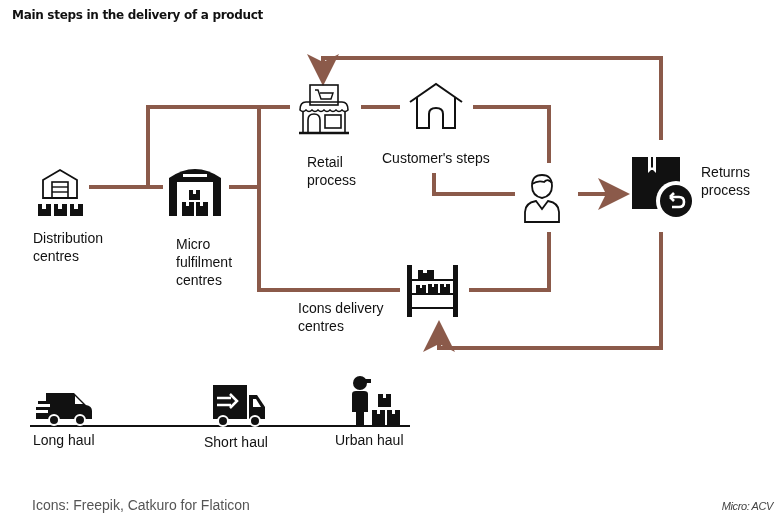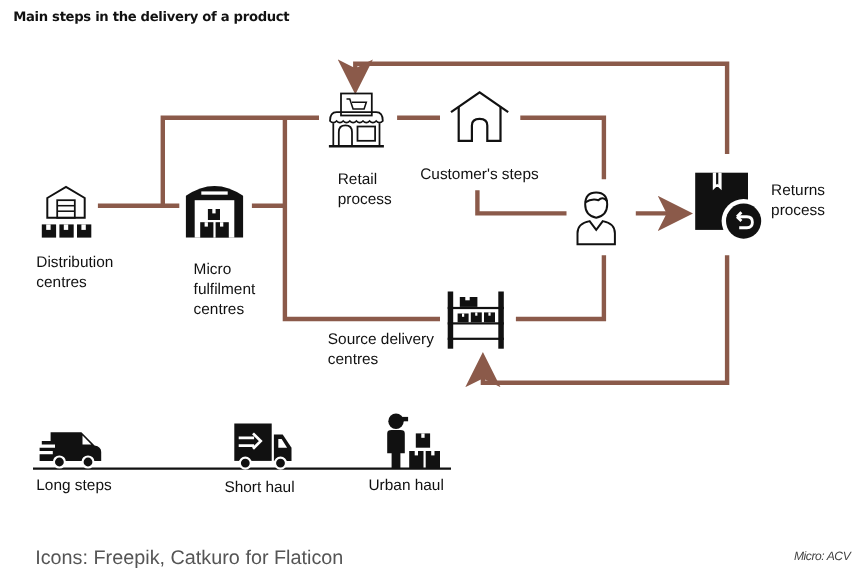--- a/index.html
+++ b/index.html
@@ -1,20 +1,20 @@
 <!DOCTYPE html>
 <html><head>
 <meta charset="utf-8">
 <style>
   html, body { margin: 0; padding: 0; background: #ffffff; }
   body { width: 783px; height: 520px; position: relative; overflow: hidden; font-family: "Liberation Sans", sans-serif; color: #111; }
   .title { position: absolute; left: 12px; top: 8px; font-family: "DejaVu Sans", sans-serif; font-weight: bold; font-size: 12px; letter-spacing: -0.3px; color: #111; white-space: nowrap; }
   svg.diagram { position: absolute; left: 0; top: 0; }
   .lbl { position: absolute; font-size: 14px; line-height: 18px; color: #111; white-space: nowrap; }
-  .credit { position: absolute; left: 32px; top: 497px; font-size: 18px; color: #555; font-family: "Liberation Sans", sans-serif; }
+  .credit { position: absolute; left: 32px; top: 497px; font-size: 14px; color: #555; font-family: "Liberation Sans", sans-serif; }
   .source { position: absolute; right: 10px; top: 500px; font-size: 11px; font-style: italic; color: #444; letter-spacing: -0.4px; }
 </style>
 </head>
 <body>
 
 <div class="title">Main steps in the delivery of a product</div>
 
 <svg class="diagram" width="783" height="520" viewBox="0 0 783 520">
   <defs>
     <marker id="ah" markerWidth="8" markerHeight="8" refX="4" refY="4" orient="auto" markerUnits="strokeWidth">
@@ -149,26 +149,26 @@
   <div>Micro</div>
   <div>fulfilment</div>
   <div>centres</div>
 </div>
 <div class="lbl" style="left:307px; top:153px;">
   <div>Retail</div>
   <div>process</div>
 </div>
 <div class="lbl" style="left:382px; top:149px;">Customer's steps</div>
 <div class="lbl" style="left:298px; top:299px;">
-  <div>Source delivery</div>
+  <div>Icons delivery</div>
   <div>centres</div>
 </div>
 <div class="lbl" style="left:701px; top:163px;">
   <div>Returns</div>
   <div>process</div>
 </div>
 
-<div class="lbl" style="left:33px; top:431px;">Long steps</div>
+<div class="lbl" style="left:33px; top:431px;">Long haul</div>
 <div class="lbl" style="left:204px; top:433px;">Short haul</div>
 <div class="lbl" style="left:335px; top:431px;">Urban haul</div>
 
 <div class="credit">Icons: Freepik, Catkuro for Flaticon</div>
 <div class="source">Micro: ACV</div>
 
 </body></html>

